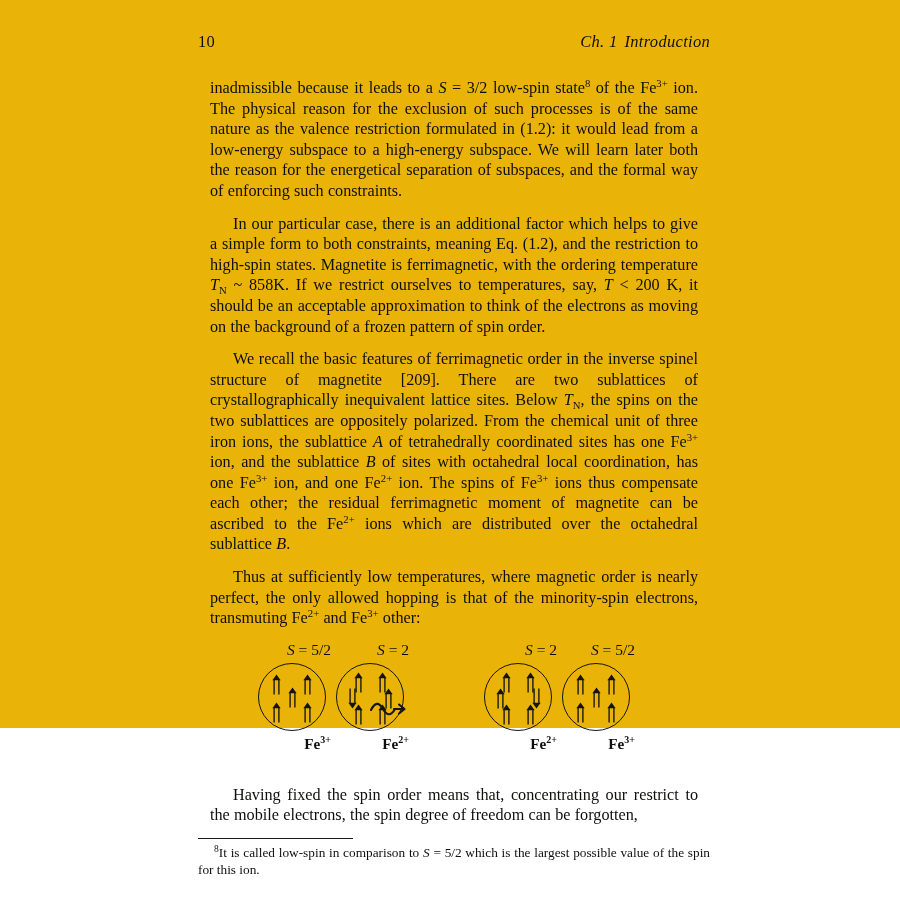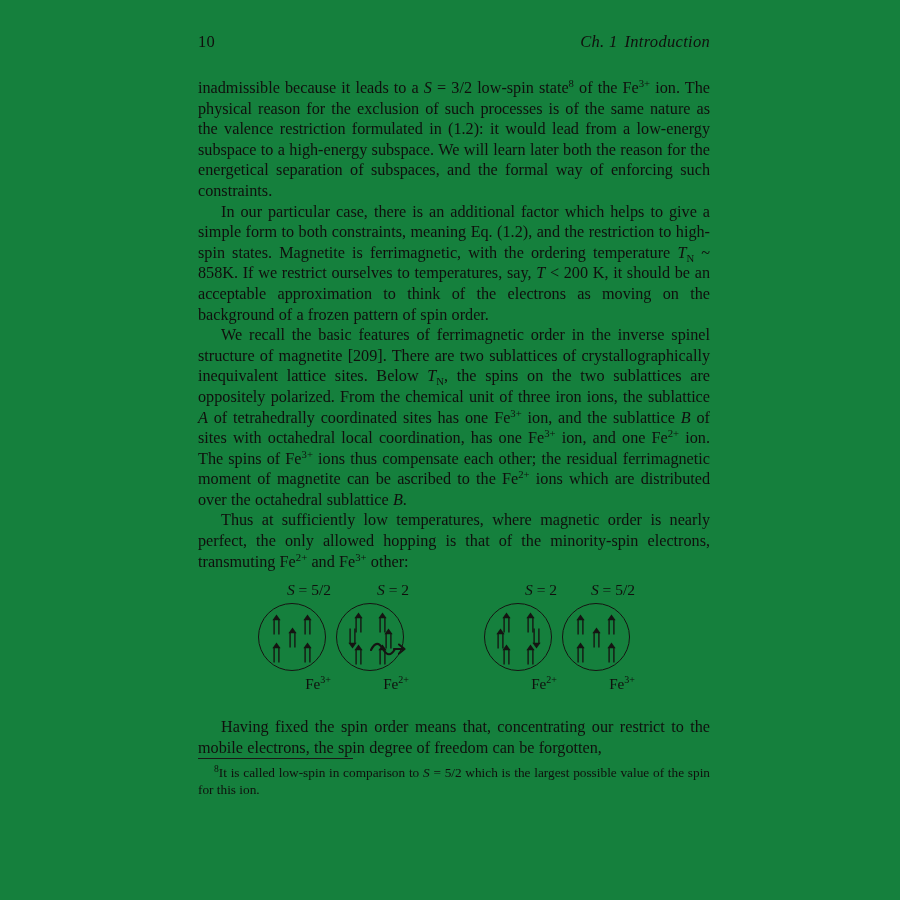--- a/index.html
+++ b/index.html
@@ -12,22 +12,22 @@
     height: 900px;
     font-family: "Liberation Serif", "DejaVu Serif", serif;
     color: #100f0d;
     position: relative;
     overflow: hidden;
   }
   .page {
     position: absolute;
     left: 0; top: 0;
     width: 900px;
-    height: 900px;
-    background: #15803d;
+    height: 728px;
+    background: #eab308;
   }
   .textblock {
     position: absolute;
     left: 198px;
     top: 32px;
     width: 512px;
   }
   
   .runhead {
     display: flex;
@@ -38,21 +38,21 @@
   }
   .folio { font-weight: 400; letter-spacing: .2px; }
   .chaptitle { font-style: italic; letter-spacing: .3px; }
   .chaptitle .gap { display: inline-block; width: 7px; }
 
   
   p.body {
     font-size: 16.2px;
     line-height: 20.6px;
     text-align: justify;
-    margin: 0;
+    margin: 12px;
     hyphens: manual;
     word-spacing: .2px;
   }
   p.indent { text-indent: 23px; }
 
   i, .mi { font-style: italic; }
   sup {
     font-size: 0.66em;
     vertical-align: super;
     line-height: 0;
@@ -84,20 +84,21 @@
   .slabel {
     font-size: 15.5px;
     height: 20px;
     white-space: nowrap;
   }
   .ionlabel {
     font-size: 15.2px;
     height: 20px;
     margin-top: 4px;
     white-space: nowrap;
+    font-weight: bold;
   }
   .circle {
     position: relative;
     width: 68px;
     height: 68px;
     margin: 2px auto 0 auto;
     border: 1.9px solid #151412;
     border-radius: 50%;
     box-sizing: border-box;
   }

